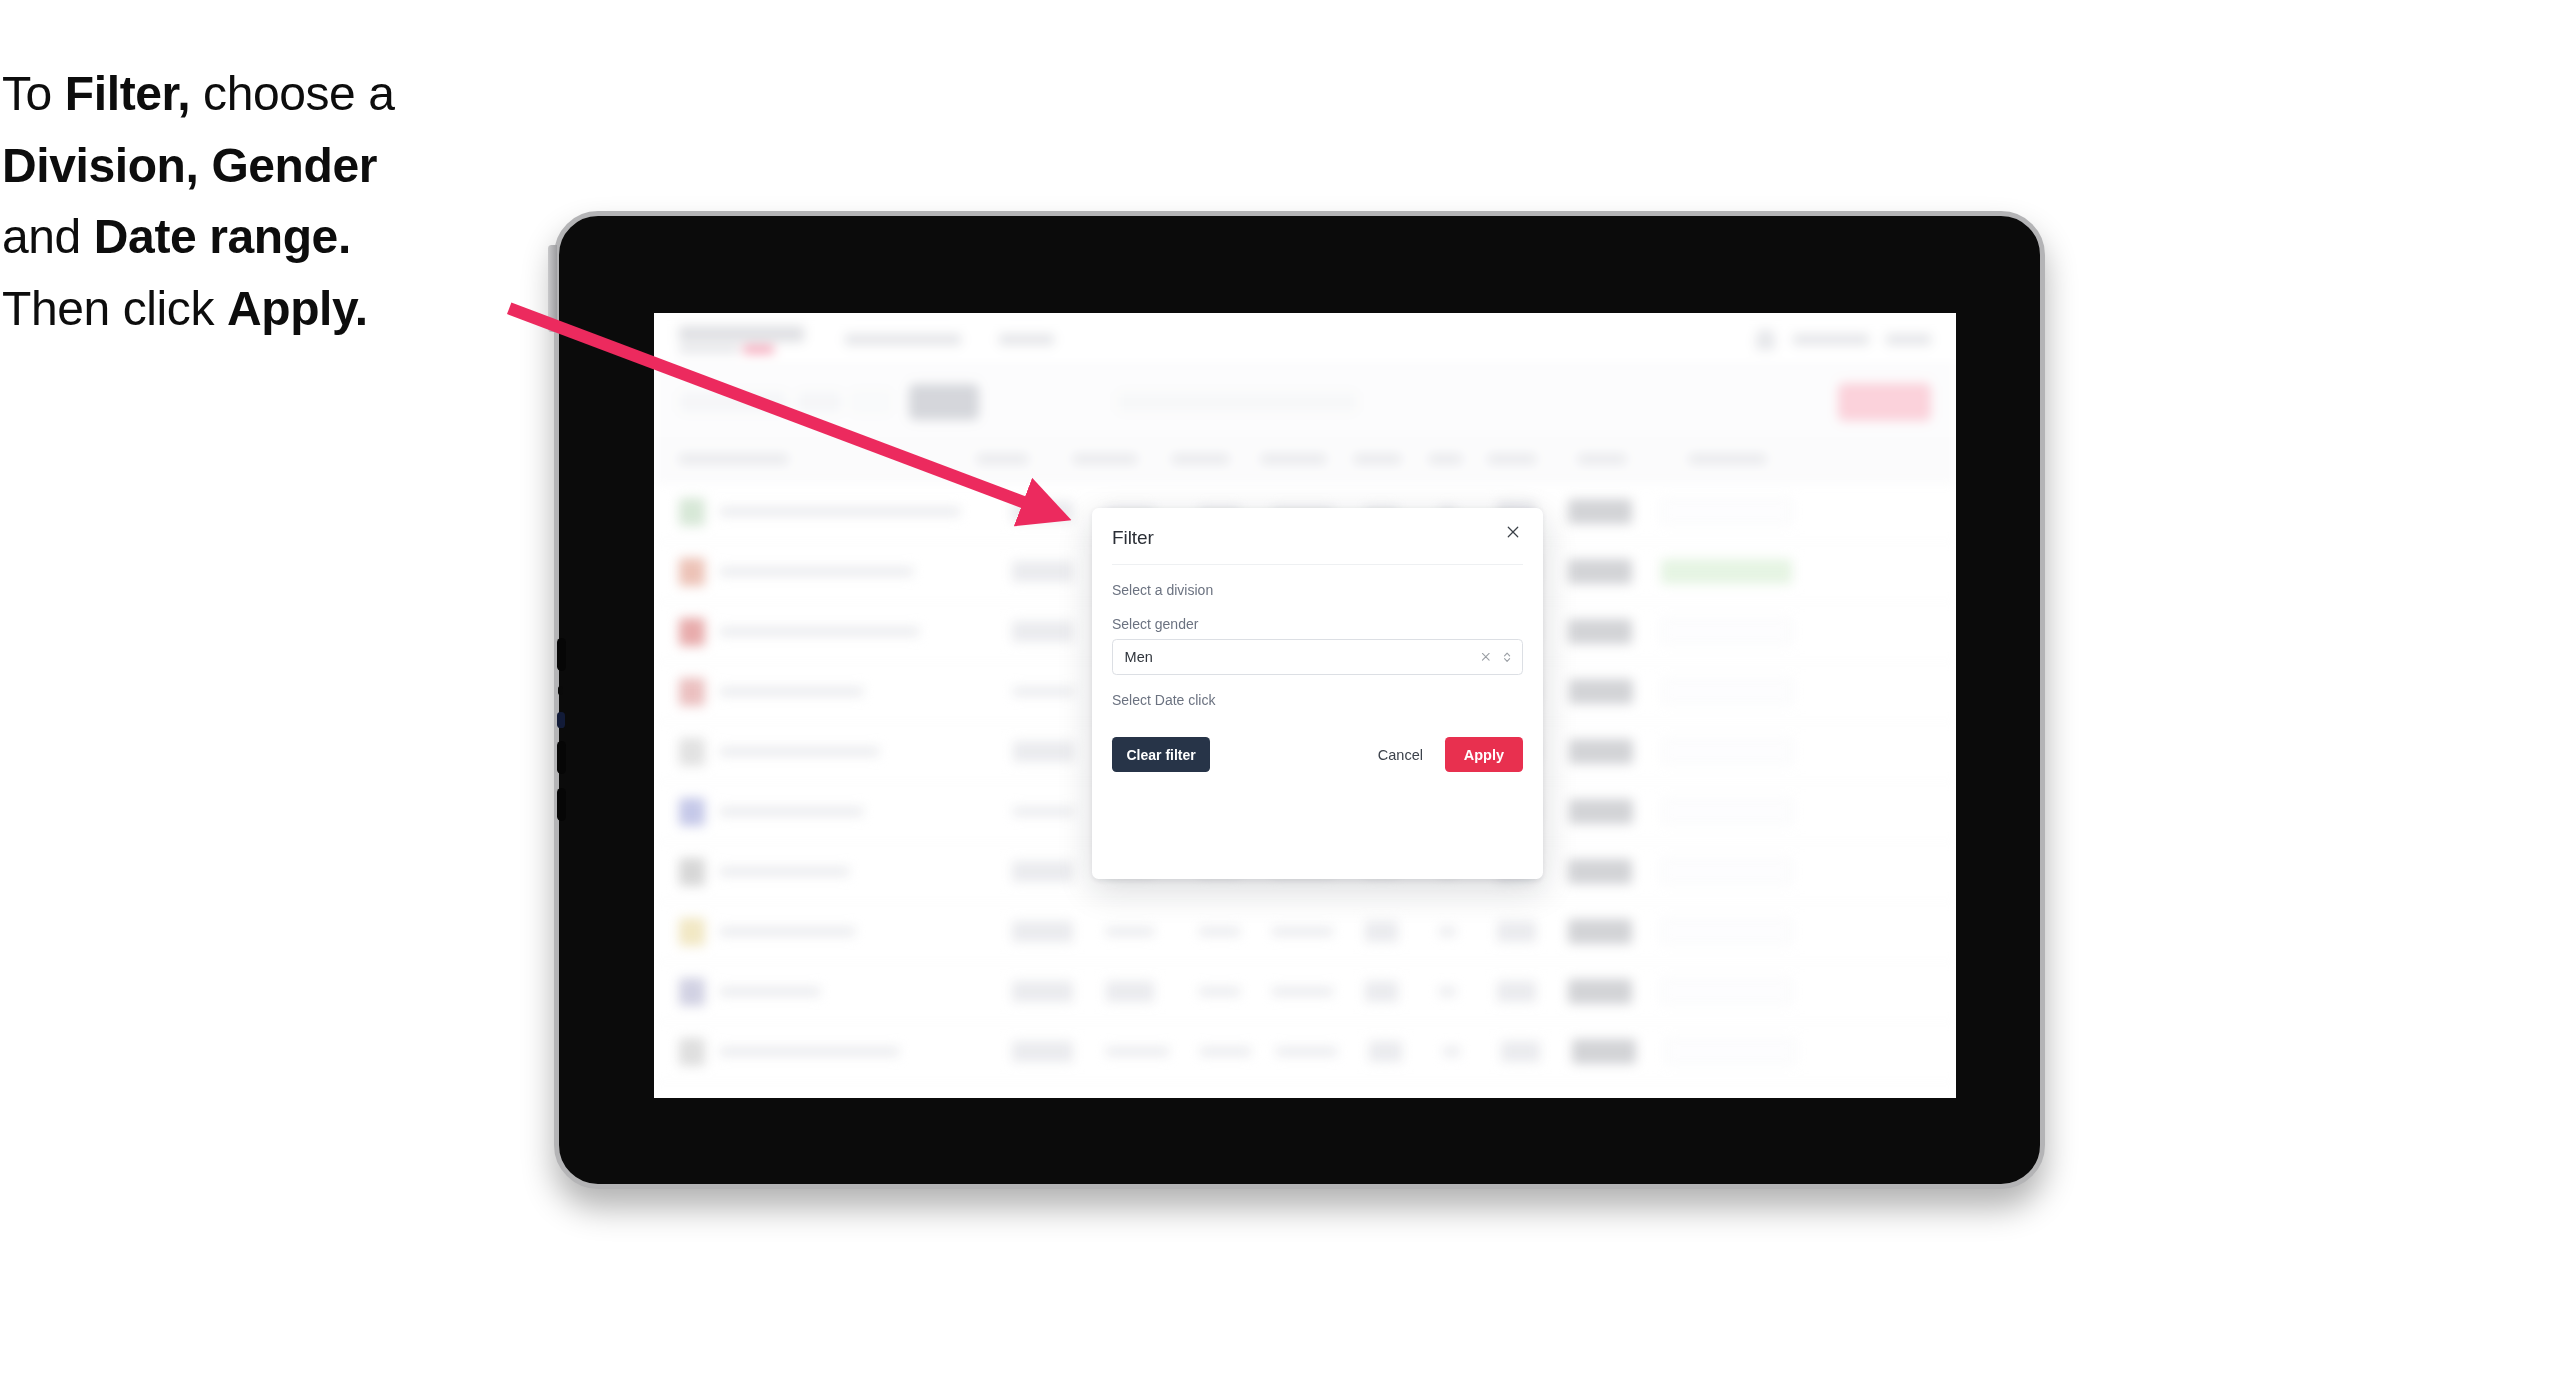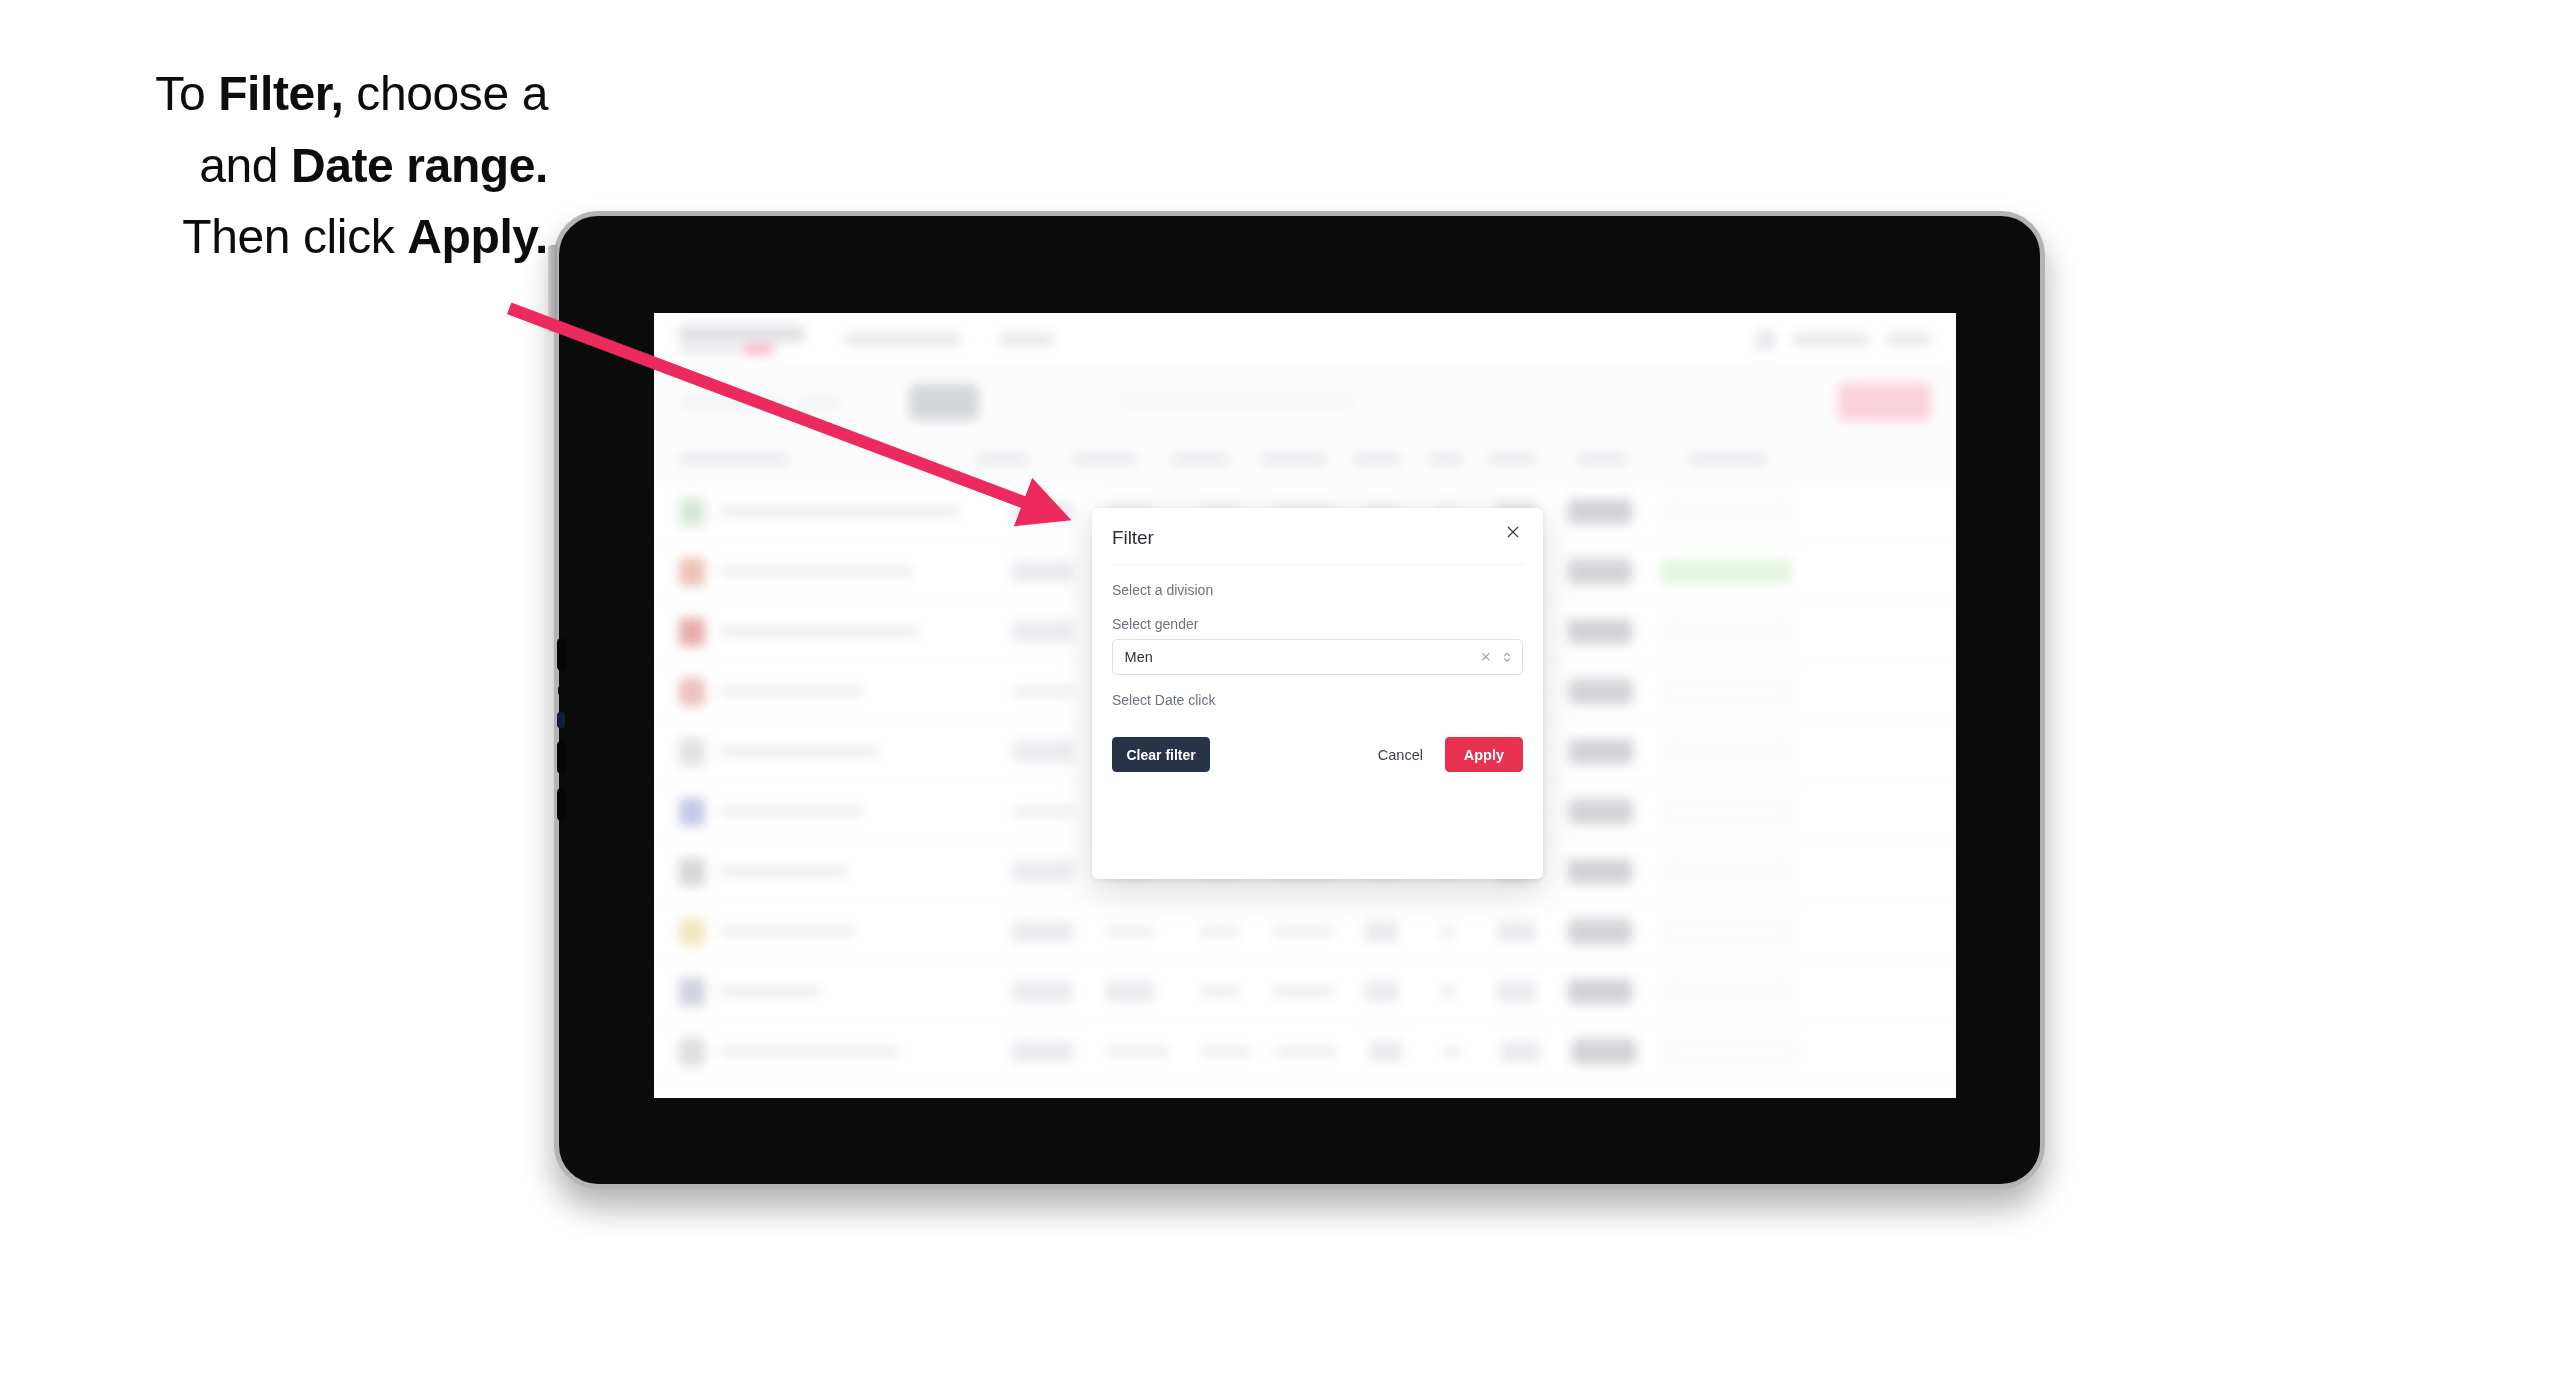--- a/index.html
+++ b/index.html
@@ -6,24 +6,23 @@
   html, body {
     width: 2576px; height: 1386px;
     background: #ffffff;
     font-family: "Liberation Sans", sans-serif;
     overflow: hidden;
   }
   #stage { position: relative; width: 2576px; height: 1386px; background:#fff; }
 
   
   #instructions {
-    position: absolute; left: 17px; top: 58px; width: 531px;
+    position: absolute; left: 2px; top: 58px; width: 531px;
     font-size: 48px; line-height: 1.49; color: #0d0d0d;
     letter-spacing: -0.4px;
-    text-align: right;
   }
   #instructions .ln { display:block; white-space: nowrap; }
   #instructions b { font-weight: 700; }
 
   
   #arrow-svg { position: absolute; left: 0; top: 0; width: 2576px; height: 1386px; pointer-events: none; }
 
   
   #tablet {
     position: absolute; left: 554px; top: 211px;
@@ -138,20 +137,21 @@
     font-family:"Liberation Sans", sans-serif;
   }
 </style>
 </head>
 <body>
 
 <div id="stage">
 
   <div id="instructions">
     <span class="ln"><span>To </span><b>Filter,</b><span> choose a</span></span>
+    <span class="ln"><b>Division, Gender</b></span>
     <span class="ln"><span>and </span><b>Date range.</b></span>
     <span class="ln"><span>Then click </span><b>Apply.</b></span>
   </div>
 
   <div id="tablet">
     <div class="side-rail"></div>
     <div class="vol-btn dot1"></div>
     <div class="vol-btn dot2"></div>
     <div class="vol-btn dot3"></div>
     <div class="vol-btn dot4"></div>

